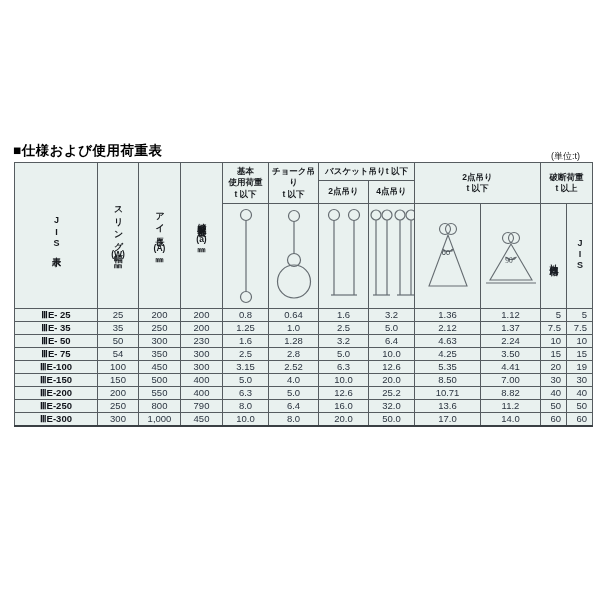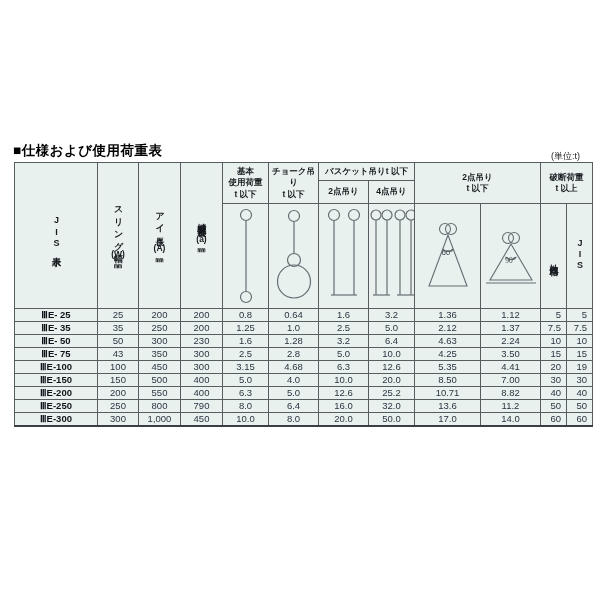--- a/index.html
+++ b/index.html
@@ -226,39 +226,39 @@
           <td>1.28</td>
           <td>3.2</td>
           <td>6.4</td>
           <td>4.63</td>
           <td>2.24</td>
           <td class="num-right">10</td>
           <td class="num-right">10</td>
         </tr>
         <tr>
           <td class="rowlabel">ⅢE- 75</td>
-          <td>43</td>
+          <td>54</td>
           <td>350</td>
           <td>300</td>
           <td>2.5</td>
           <td>2.8</td>
           <td>5.0</td>
           <td>10.0</td>
           <td>4.25</td>
           <td>3.50</td>
           <td class="num-right">15</td>
           <td class="num-right">15</td>
         </tr>
         <tr>
           <td class="rowlabel">ⅢE-100</td>
           <td>100</td>
           <td>450</td>
           <td>300</td>
           <td>3.15</td>
-          <td>4.68</td>
+          <td>2.52</td>
           <td>6.3</td>
           <td>12.6</td>
           <td>5.35</td>
           <td>4.41</td>
           <td class="num-right">20</td>
           <td class="num-right">19</td>
         </tr>
         <tr>
           <td class="rowlabel">ⅢE-150</td>
           <td>150</td>

